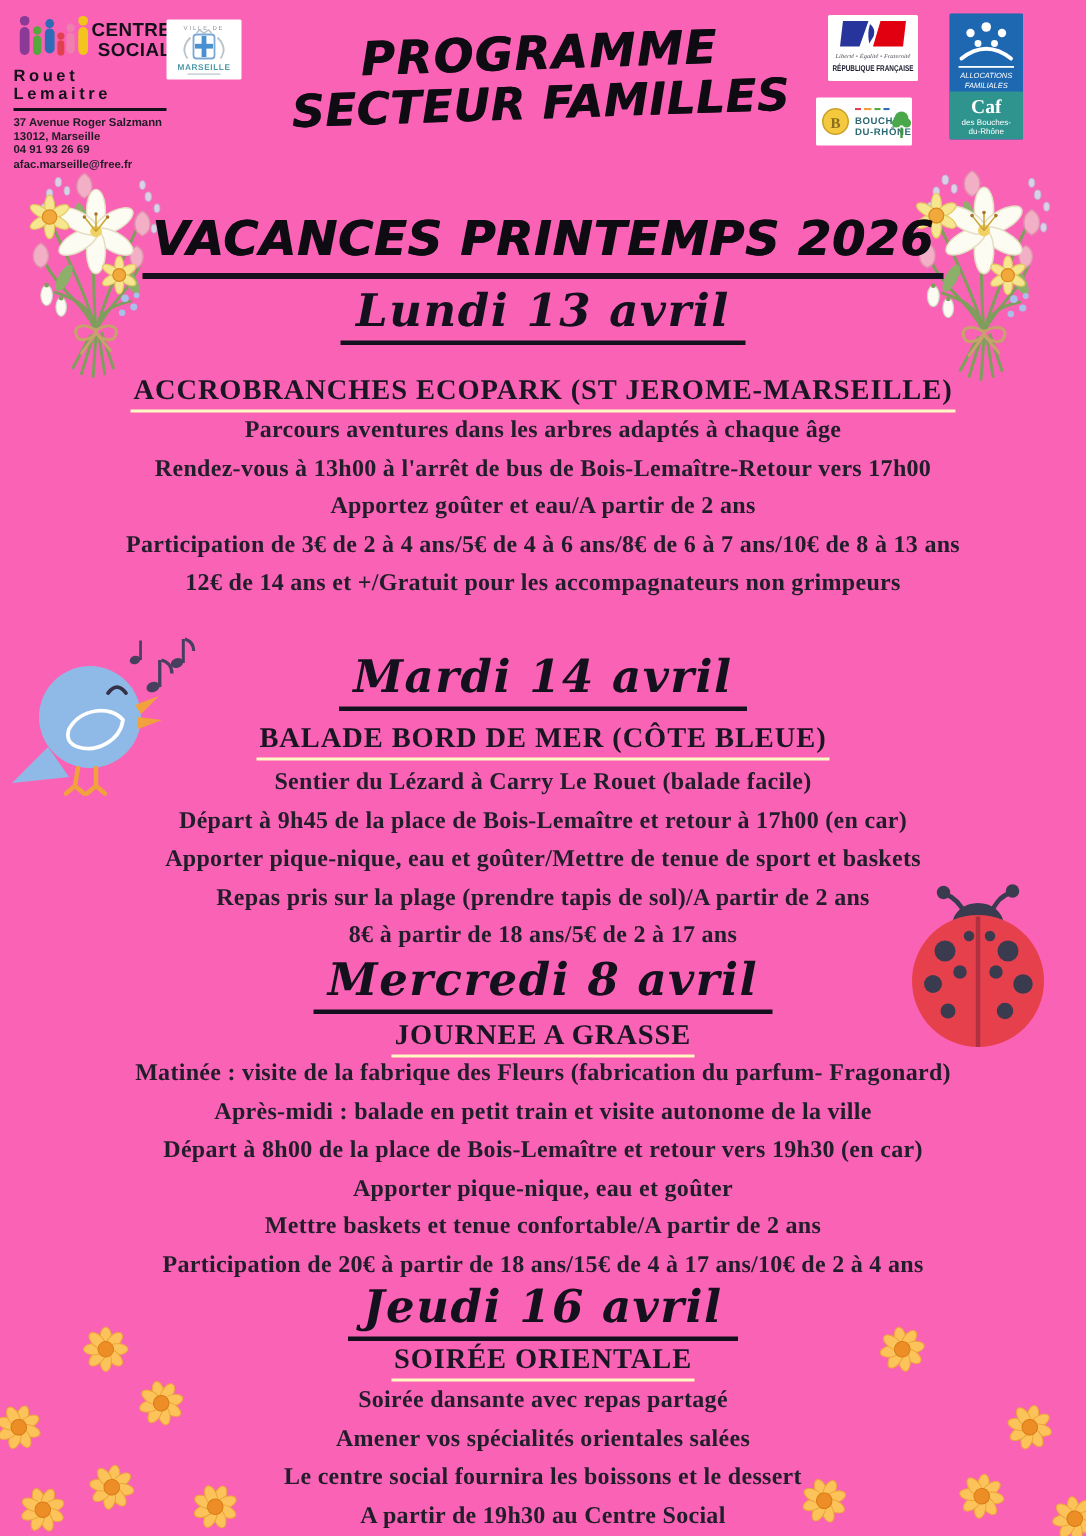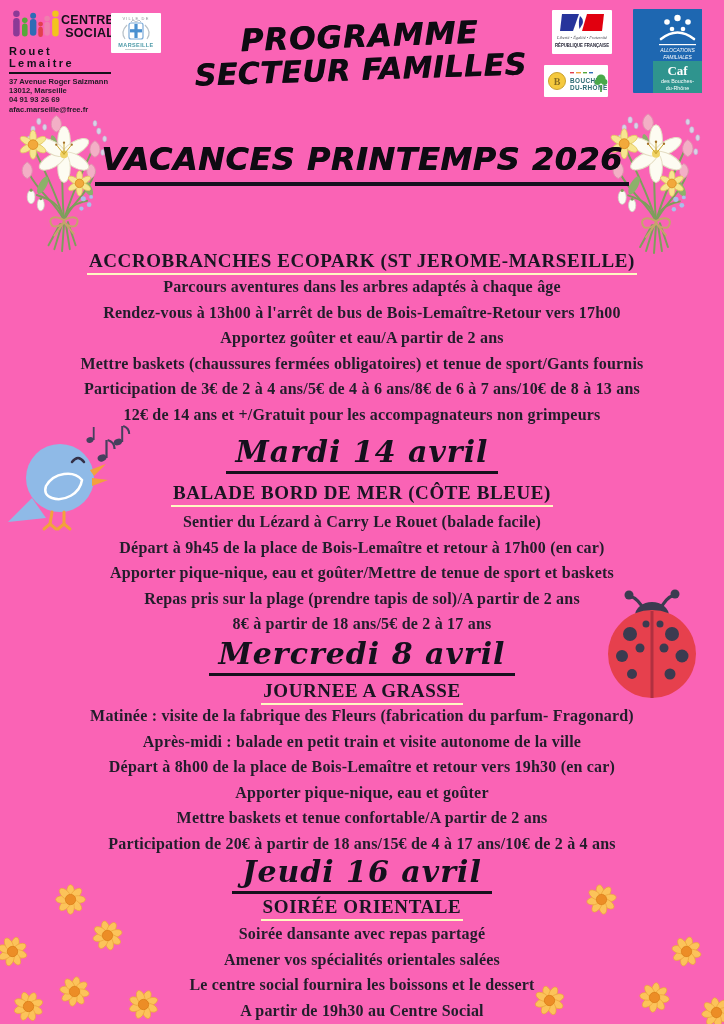--- a/index.html
+++ b/index.html
@@ -16,21 +16,21 @@
               letter-spacing:2.4px;color:#14101a;margin-top:1px;}
   .org-rule{height:2px;background:#14101a;margin:3px 0 3px;}
   .org-addr{font-family:"Liberation Sans",sans-serif;font-weight:bold;font-size:7.6px;
             line-height:9.2px;color:#201a26;}
 
   
   .logo-box{position:absolute;background:#fff;border-radius:1px;overflow:hidden;}
   .marseille-box{left:111px;top:13px;width:50px;height:40px;}
   .rf-box{left:552px;top:10px;width:60px;height:44px;}
   .bdr-box{left:544px;top:65px;width:64px;height:32px;}
-  .caf-box{left:633px;top:9px;width:49px;height:84px;padding-left:20px;}
+  .caf-box{left:633px;top:9px;width:49px;height:84px;}
   .logo-box svg{display:block;width:100%;height:100%;}
 
   
   .brand-title{position:absolute;left:165px;top:20px;width:390px;text-align:center;
                transform:rotate(-2deg);font-family:"DejaVu Sans",sans-serif;
                font-weight:bold;font-style:italic;color:#0e0b12;}
   .brand-title .t1{font-size:31px;line-height:33px;letter-spacing:1px;text-shadow:.6px 0 0 #0e0b12;}
   .brand-title .t2{font-size:30px;line-height:33px;letter-spacing:.5px;text-shadow:.6px 0 0 #0e0b12;}
 
   .vacances{position:absolute;left:0;top:140px;width:100%;text-align:center;}
@@ -292,28 +292,30 @@
       <use href="#bouquet"></use>
     </svg>
   <svg class="deco bouquet-right" viewBox="0 0 120 155">
       <use href="#bouquet"></use>
     </svg>
 
   <div class="vacances">
     <span>VACANCES PRINTEMPS 2026</span>
   </div>
 
+  <div class="day-h" style="top:190px">
+    <span>Lundi 13 avril</span>
+  </div>
   <div class="sec-h" style="top:250px">
     <span>ACCROBRANCHES ECOPARK (ST JEROME-MARSEILLE)</span>
   </div>
   <div class="lines" style="top:274px">
     <p>Parcours aventures dans les arbres adaptés à chaque âge</p>
     <p>Rendez-vous à 13h00 à l'arrêt de bus de Bois-Lemaître-Retour vers 17h00</p>
     <p>Apportez goûter et eau/A partir de 2 ans</p>
-    <p>Mettre baskets (chaussures fermées obligatoires) et tenue de sport/Gants fournis</p>
     <p>Participation de 3€ de 2 à 4 ans/5€ de 4 à 6 ans/8€ de 6 à 7 ans/10€ de 8 à 13 ans</p>
     <p>12€ de 14 ans et +/Gratuit pour les accompagnateurs non grimpeurs</p>
   </div>
 
   <div class="day-h" style="top:434px">
     <span>Mardi 14 avril</span>
   </div>
   <div class="sec-h" style="top:482px">
     <span>BALADE BORD DE MER (CÔTE BLEUE)</span>
   </div>

